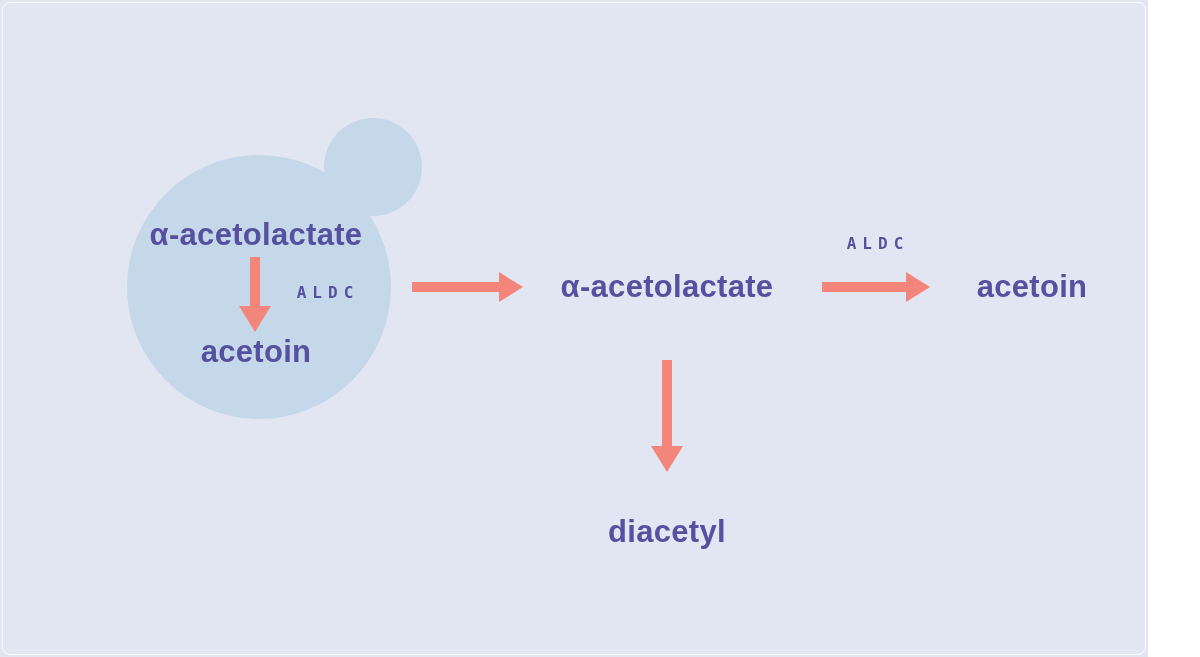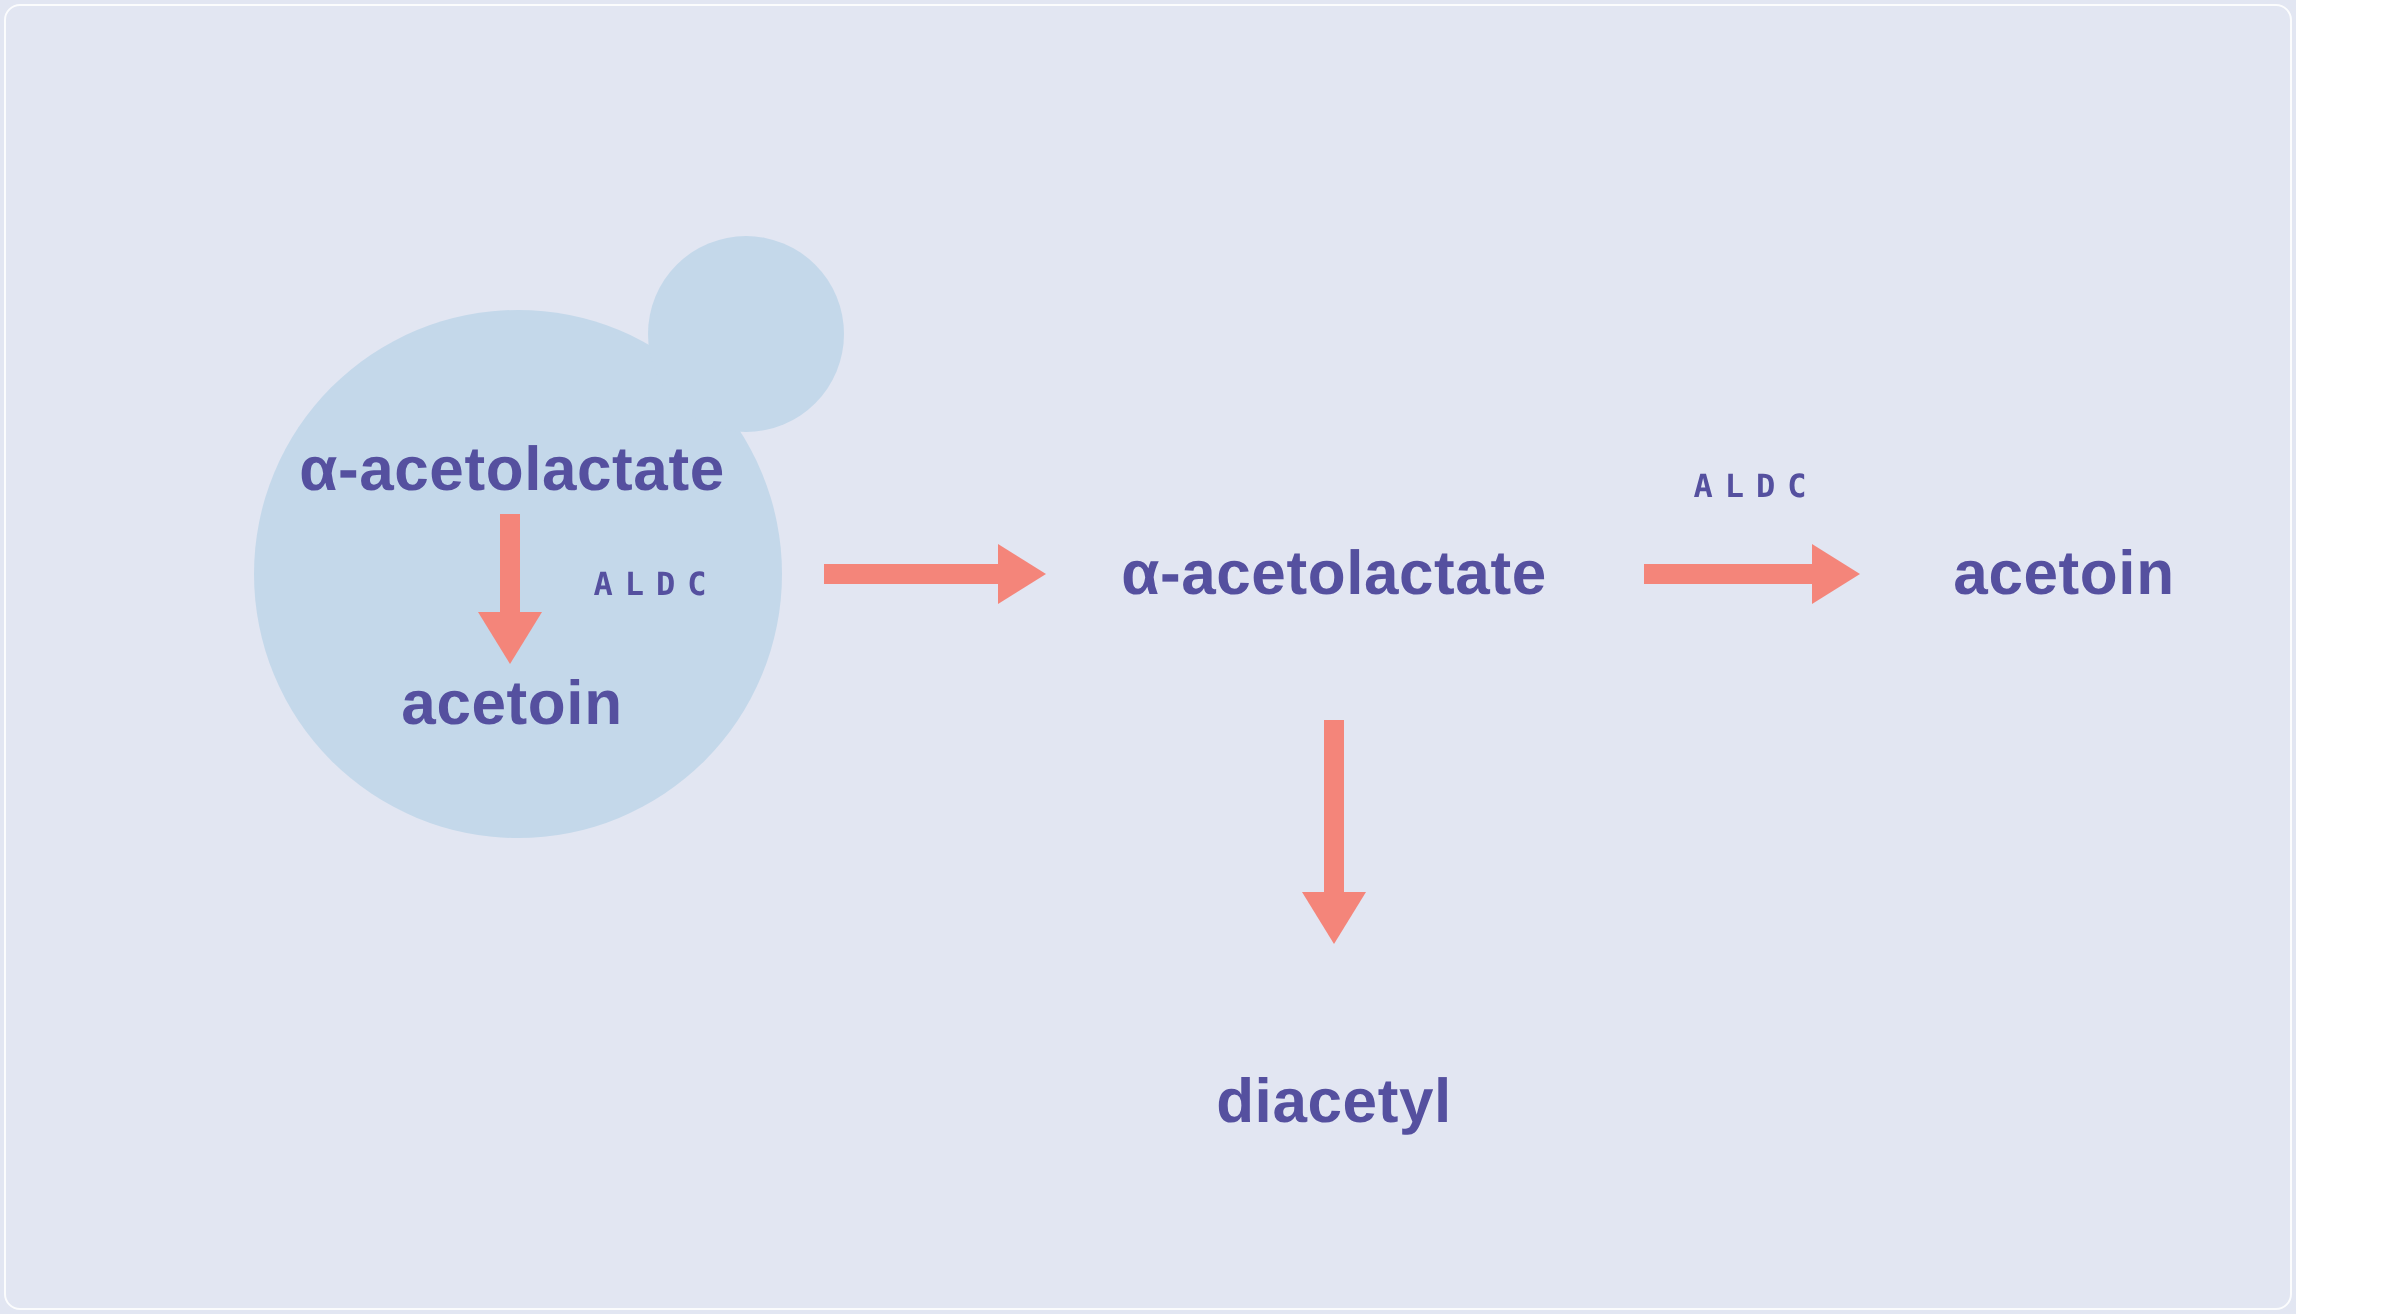--- a/index.html
+++ b/index.html
@@ -50,21 +50,21 @@
     font-weight:700;
     letter-spacing:6px;
     padding-left:6px; 
   }
   .lbl-cell-substrate { left:256px;  top:235px; }
   .lbl-cell-enzyme    { left:325px;  top:292px; }
   .lbl-cell-product   { left:256px;  top:352px; }
   .lbl-ext-substrate  { left:667px;  top:287px; }
   .lbl-ext-enzyme     { left:875px;  top:243px; }
   .lbl-ext-product    { left:1032px; top:287px; }
-  .lbl-byproduct      { left:667px;  top:551px; }
+  .lbl-byproduct      { left:667px;  top:532px; }
 
   .arrow{ position:absolute; }
   .arrow .shaft{ position:absolute; background:var(--arrow); }
   .arrow .head { position:absolute; width:0; height:0; }
 
   
   .arrow-v{ width:32px; }
   .arrow-v .shaft{ left:11px; top:0; width:10px; }
   .arrow-v .head{
     left:0; bottom:0;

